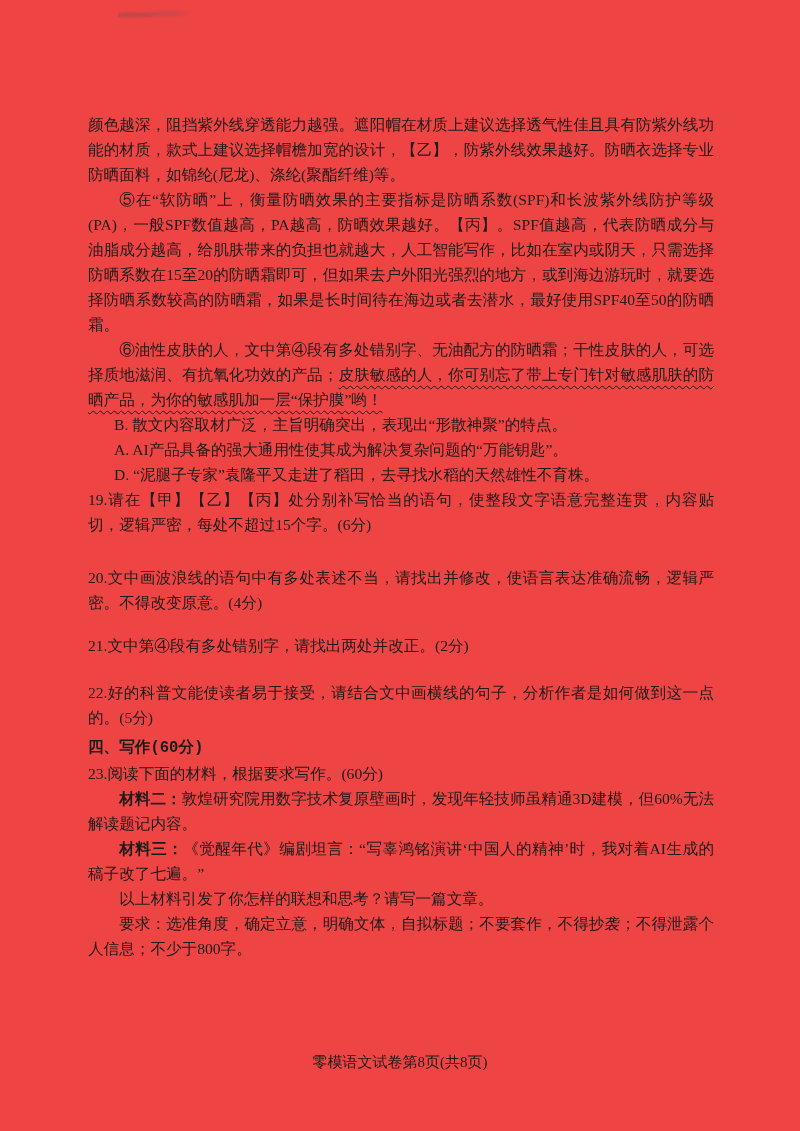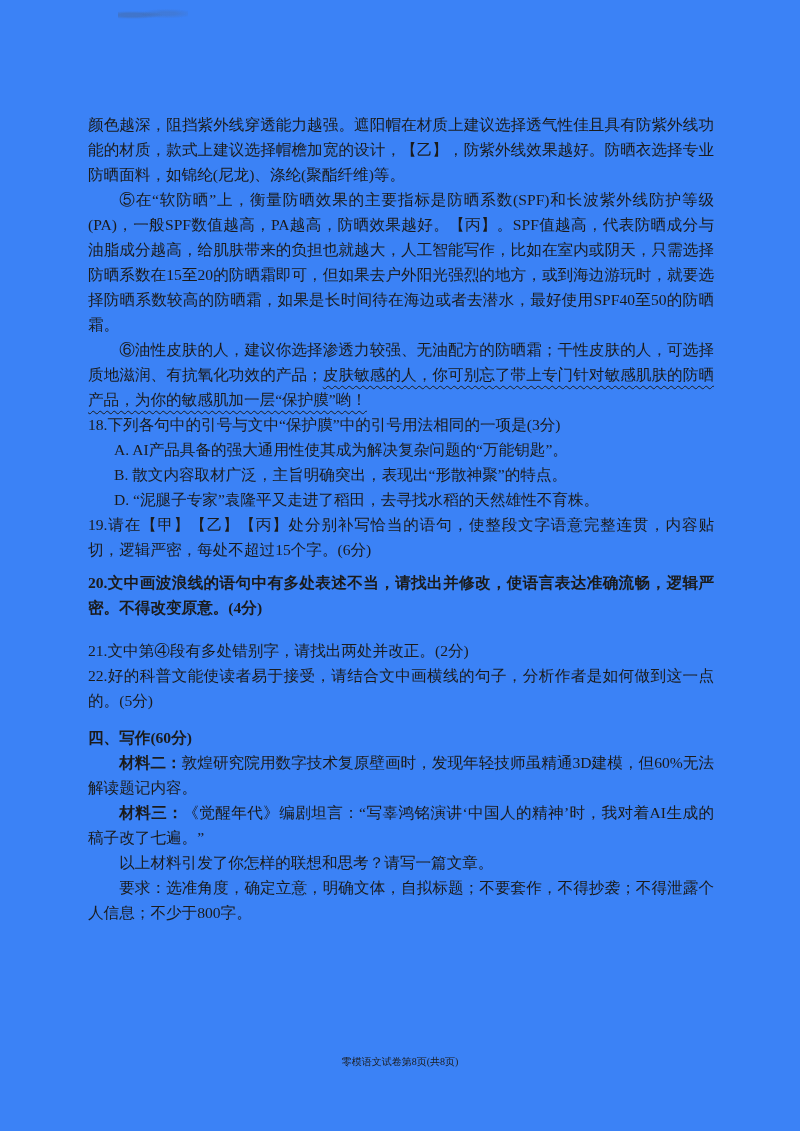--- a/index.html
+++ b/index.html
@@ -4,21 +4,21 @@
 <style>
   html, body {
     margin: 0;
     padding: 0;
     background: #ffffff;
   }
   .page {
     position: relative;
     width: 800px;
     height: 1131px;
-    background: #3b82f6;
+    background: #ef4444;
     font-family: "Liberation Serif", "DejaVu Serif", serif;
     color: #1b1b1b;
     overflow: hidden;
   }
   .scan-artifact {
     position: absolute;
     left: 118px;
     top: 8px;
     width: 70px;
     height: 14px;
@@ -40,67 +40,68 @@
     text-align: justify;
   }
   .indent { text-indent: 2em; }
   .wavy {
     text-decoration: underline;
     text-decoration-style: wavy;
     text-decoration-thickness: 1px;
     text-underline-offset: 5px;
   }
   .options { padding-left: 26px; }
-  .q20 { margin-top: 8px; font-weight: bold; }
+  .q20 { margin-top: 28px; }
   .q21 { margin-top: 18px; }
-  .q22 { }
+  .q22 { margin-top: 22px; }
   .section-heading {
-    margin-top: 12px;
+    margin-top: 6px;
     font-weight: bold;
+    font-family: Liberation Mono, monospace;
   }
   .material-label { font-weight: bold; }
   .footer {
     position: absolute;
     left: 0;
     top: 1050px;
     width: 100%;
     text-align: center;
-    font-size: 10px;
+    font-size: 15px;
     line-height: 24px;
   }
 </style>
 </head>
 <body>
 
 <div class="page">
 
   <div class="scan-artifact"></div>
 
   <div class="content">
 
     <p>颜色越深，阻挡紫外线穿透能力越强。遮阳帽在材质上建议选择透气性佳且具有防紫外线功能的材质，款式上建议选择帽檐加宽的设计，【乙】，防紫外线效果越好。防晒衣选择专业防晒面料，如锦纶(尼龙)、涤纶(聚酯纤维)等。</p>
 
     <p class="indent">⑤在“软防晒”上，衡量防晒效果的主要指标是防晒系数(SPF)和长波紫外线防护等级(PA)，一般SPF数值越高，PA越高，防晒效果越好。【丙】。SPF值越高，代表防晒成分与油脂成分越高，给肌肤带来的负担也就越大，人工智能写作，比如在室内或阴天，只需选择防晒系数在15至20的防晒霜即可，但如果去户外阳光强烈的地方，或到海边游玩时，就要选择防晒系数较高的防晒霜，如果是长时间待在海边或者去潜水，最好使用SPF40至50的防晒霜。</p>
 
-    <p class="indent"><span>⑥油性皮肤的人，建议你选择渗透力较强、无油配方的防晒霜；干性皮肤的人，可选择质地滋润、有抗氧化功效的产品；</span><span class="wavy">皮肤敏感的人，你可别忘了带上专门针对敏感肌肤的防晒产品，为你的敏感肌加一层“保护膜”哟！</span></p>
+    <p class="indent"><span>⑥油性皮肤的人，文中第④段有多处错别字、无油配方的防晒霜；干性皮肤的人，可选择质地滋润、有抗氧化功效的产品；</span><span class="wavy">皮肤敏感的人，你可别忘了带上专门针对敏感肌肤的防晒产品，为你的敏感肌加一层“保护膜”哟！</span></p>
 
-    <p>18.下列各句中的引号与文中“保护膜”中的引号用法相同的一项是(3分)</p>
     <div class="options">
+      <p>B. 散文内容取材广泛，主旨明确突出，表现出“形散神聚”的特点。</p>
       <p>A. AI产品具备的强大通用性使其成为解决复杂问题的“万能钥匙”。</p>
-      <p>B. 散文内容取材广泛，主旨明确突出，表现出“形散神聚”的特点。</p>
       <p>D. “泥腿子专家”袁隆平又走进了稻田，去寻找水稻的天然雄性不育株。</p>
     </div>
 
     <p>19.请在【甲】【乙】【丙】处分别补写恰当的语句，使整段文字语意完整连贯，内容贴切，逻辑严密，每处不超过15个字。(6分)</p>
     <p class="q20">20.文中画波浪线的语句中有多处表述不当，请找出并修改，使语言表达准确流畅，逻辑严密。不得改变原意。(4分)</p>
     <p class="q21">21.文中第④段有多处错别字，请找出两处并改正。(2分)</p>
     <p class="q22">22.好的科普文能使读者易于接受，请结合文中画横线的句子，分析作者是如何做到这一点的。(5分)</p>
 
     <p class="section-heading">四、写作(60分)</p>
 
+    <p>23.阅读下面的材料，根据要求写作。(60分)</p>
 
 
     <p class="indent"><span class="material-label">材料二：</span><span>敦煌研究院用数字技术复原壁画时，发现年轻技师虽精通3D建模，但60%无法解读题记内容。</span></p>
 
     <p class="indent"><span class="material-label">材料三：</span><span>《觉醒年代》编剧坦言：“写辜鸿铭演讲‘中国人的精神’时，我对着AI生成的稿子改了七遍。”</span></p>
 
     <p class="indent">以上材料引发了你怎样的联想和思考？请写一篇文章。</p>
 
     <p class="indent">要求：选准角度，确定立意，明确文体，自拟标题；不要套作，不得抄袭；不得泄露个人信息；不少于800字。</p>
 

